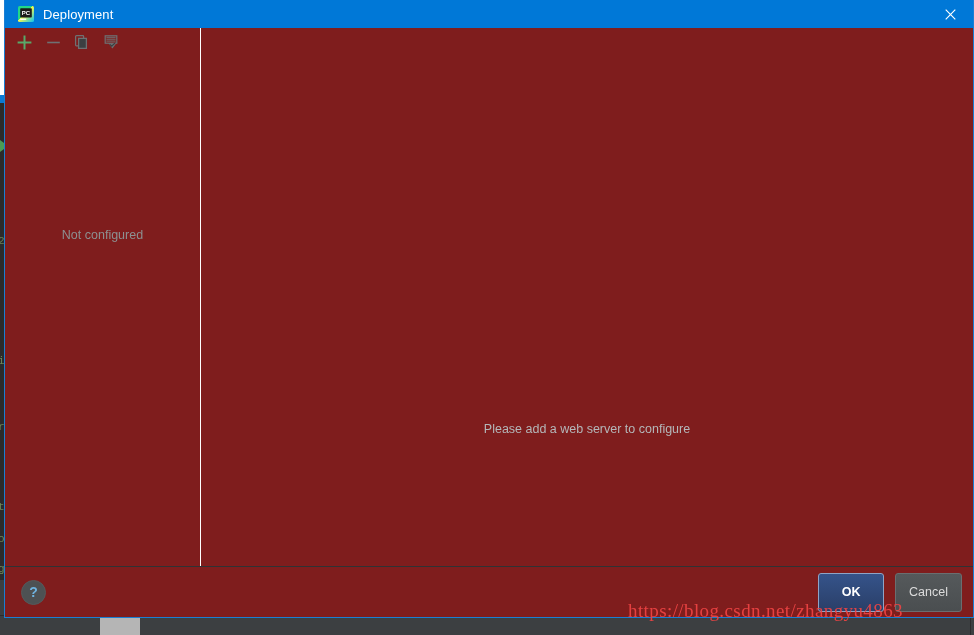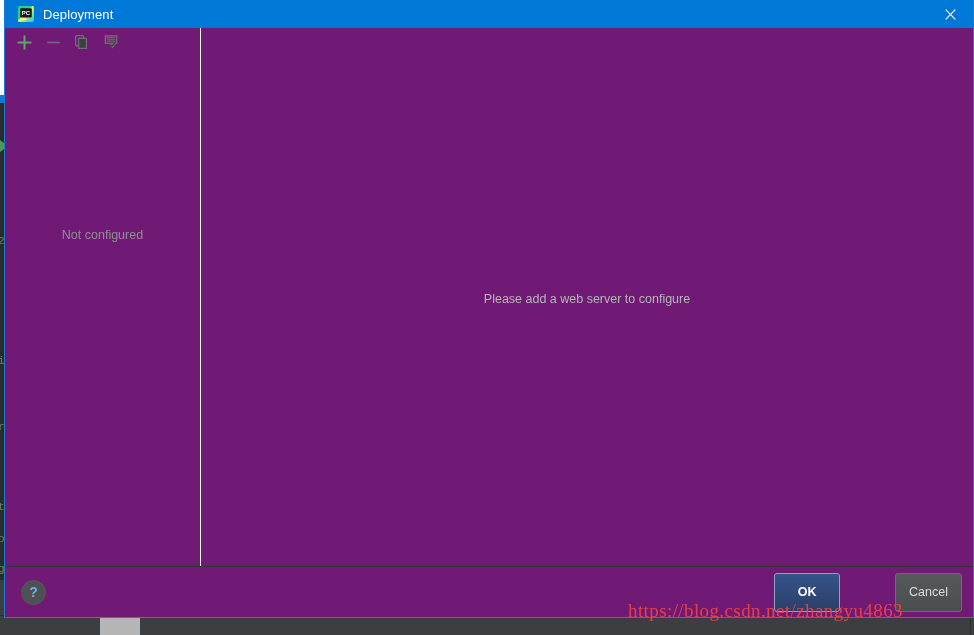--- a/index.html
+++ b/index.html
@@ -88,21 +88,21 @@
     background: #b5b5b5;
   }
 
   
   #deployment-dialog {
     position: absolute;
     left: 4px;
     top: 0;
     width: 970px;
     height: 618px;
-    background: #701a75;
+    background: #7f1d1d;
     border: 1px solid #1a7fd4;
     border-top: none;
     box-sizing: border-box;
     display: flex;
     flex-direction: column;
   }
 
   
   .titlebar {
     height: 28px;
@@ -183,21 +183,21 @@
     box-sizing: border-box;
   }
   .empty-label {
     color: #8d9091;
     font-size: 12.5px;
   }
 
   .right-pane {
     flex: 1 1 auto;
     display: flex;
-    align-items: flex-start;
+    align-items: center;
     justify-content: center;
     padding-top: 264px;
     box-sizing: border-box;
   }
   .right-pane-msg {
     color: #b4b7b9;
     font-size: 12.5px;
   }
 
   
@@ -243,21 +243,20 @@
     color: #ffffff;
     font-weight: bold;
     margin-right: 11px;
     min-width: 66px;
   }
   .btn-cancel {
     background: linear-gradient(#55595b, #4a4e50);
     border: 1px solid #6a6e70;
     color: #dcdcdc;
     min-width: 66px;
-    margin-left: 44px;
   }
 
   
   .watermark {
     position: absolute;
     left: 628px;
     top: 600px;
     color: #ef4444;
     font-family: "Liberation Serif", serif;
     font-size: 19px;

